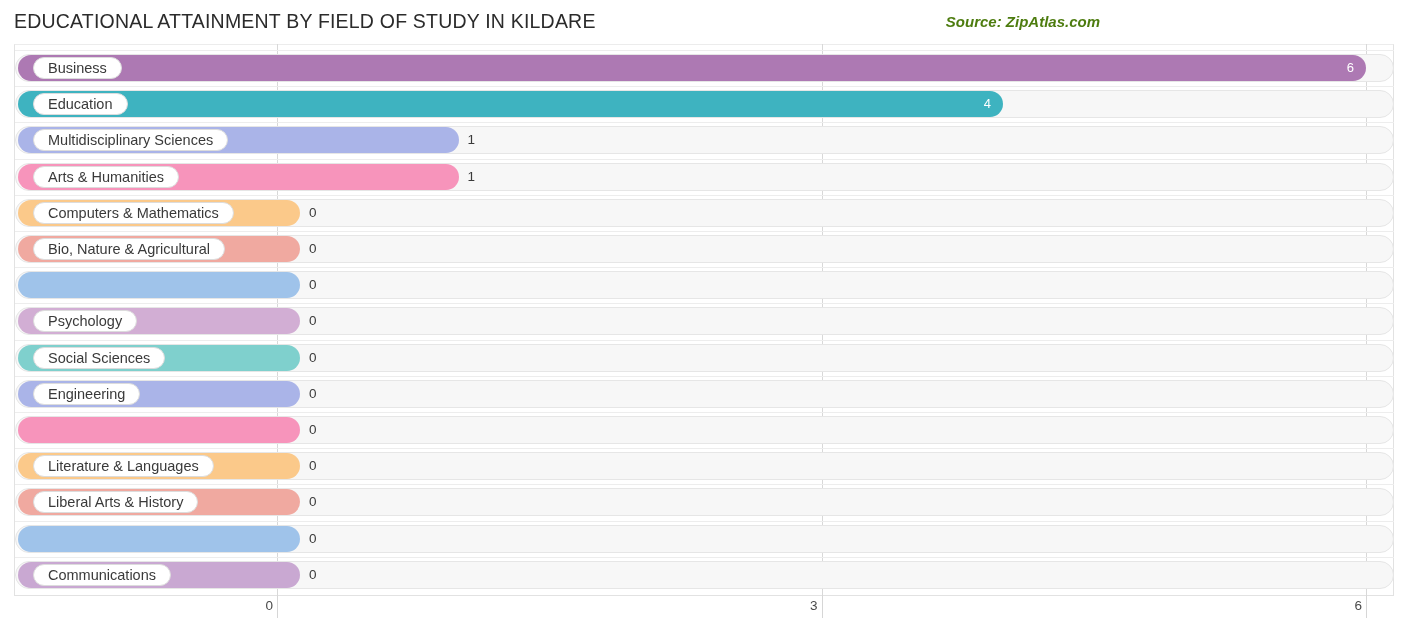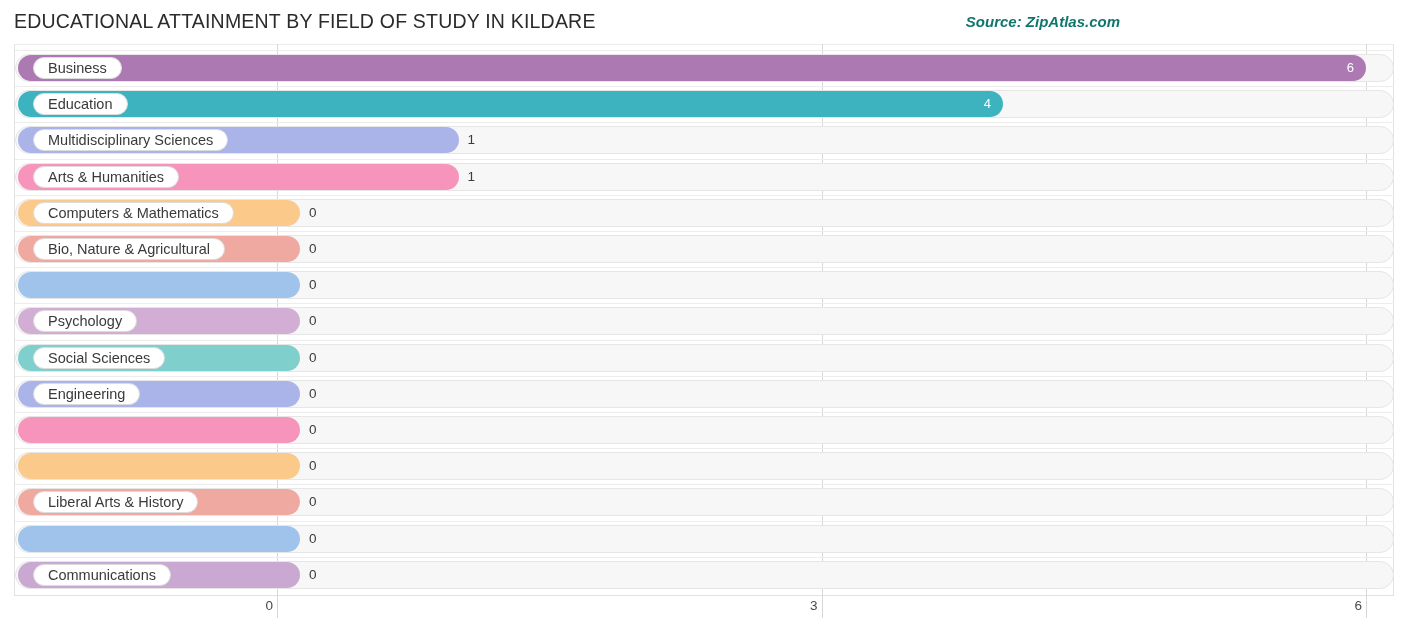--- a/index.html
+++ b/index.html
@@ -15,40 +15,39 @@
     overflow: hidden;
     position: relative;
   }
 
   
   #header {
     position: absolute;
     top: 0; left: 0;
     width: 1114px;
     height: 44px;
-    padding-left: 20px;
   }
   #chart-title {
     position: absolute;
     left: 14px;
     top: 10px;
     font-size: 19.5px;
     font-weight: 400;
     letter-spacing: 0.2px;
     color: #2b2b2b;
     white-space: nowrap;
   }
   #source-note {
     position: absolute;
     right: 14px;
     top: 13px;
     font-size: 15px;
     font-style: italic;
     font-weight: 600;
-    color: #0f766e;
+    color: #4d7c0f;
     white-space: nowrap;
   }
 
   
   #plot {
     position: absolute;
     left: 0;
     top: 44px;
     width: 1406px;
     height: 554px;
@@ -257,20 +256,21 @@
         <div class="row-sep"></div>
         <div class="track"></div>
         <span class="bar-value-out" style="left: 309px;">0</span>
         <div class="bar" style="width: 282px; background: rgb(247, 148, 187);"></div>
       </div>
       <div class="row" style="top: 404.2px;">
         <div class="row-sep"></div>
         <div class="track"></div>
         <span class="bar-value-out" style="left: 309px;">0</span>
         <div class="bar" style="width: 282px; background: rgb(251, 201, 138);"></div>
+        <div class="cat-pill">Literature &amp; Languages</div>
       </div>
       <div class="row" style="top: 440.4px;">
         <div class="row-sep"></div>
         <div class="track"></div>
         <span class="bar-value-out" style="left: 309px;">0</span>
         <div class="bar" style="width: 282px; background: rgb(240, 169, 160);"></div>
         <div class="cat-pill">Liberal Arts &amp; History</div>
       </div>
       <div class="row" style="top: 476.6px;">
         <div class="row-sep"></div>

